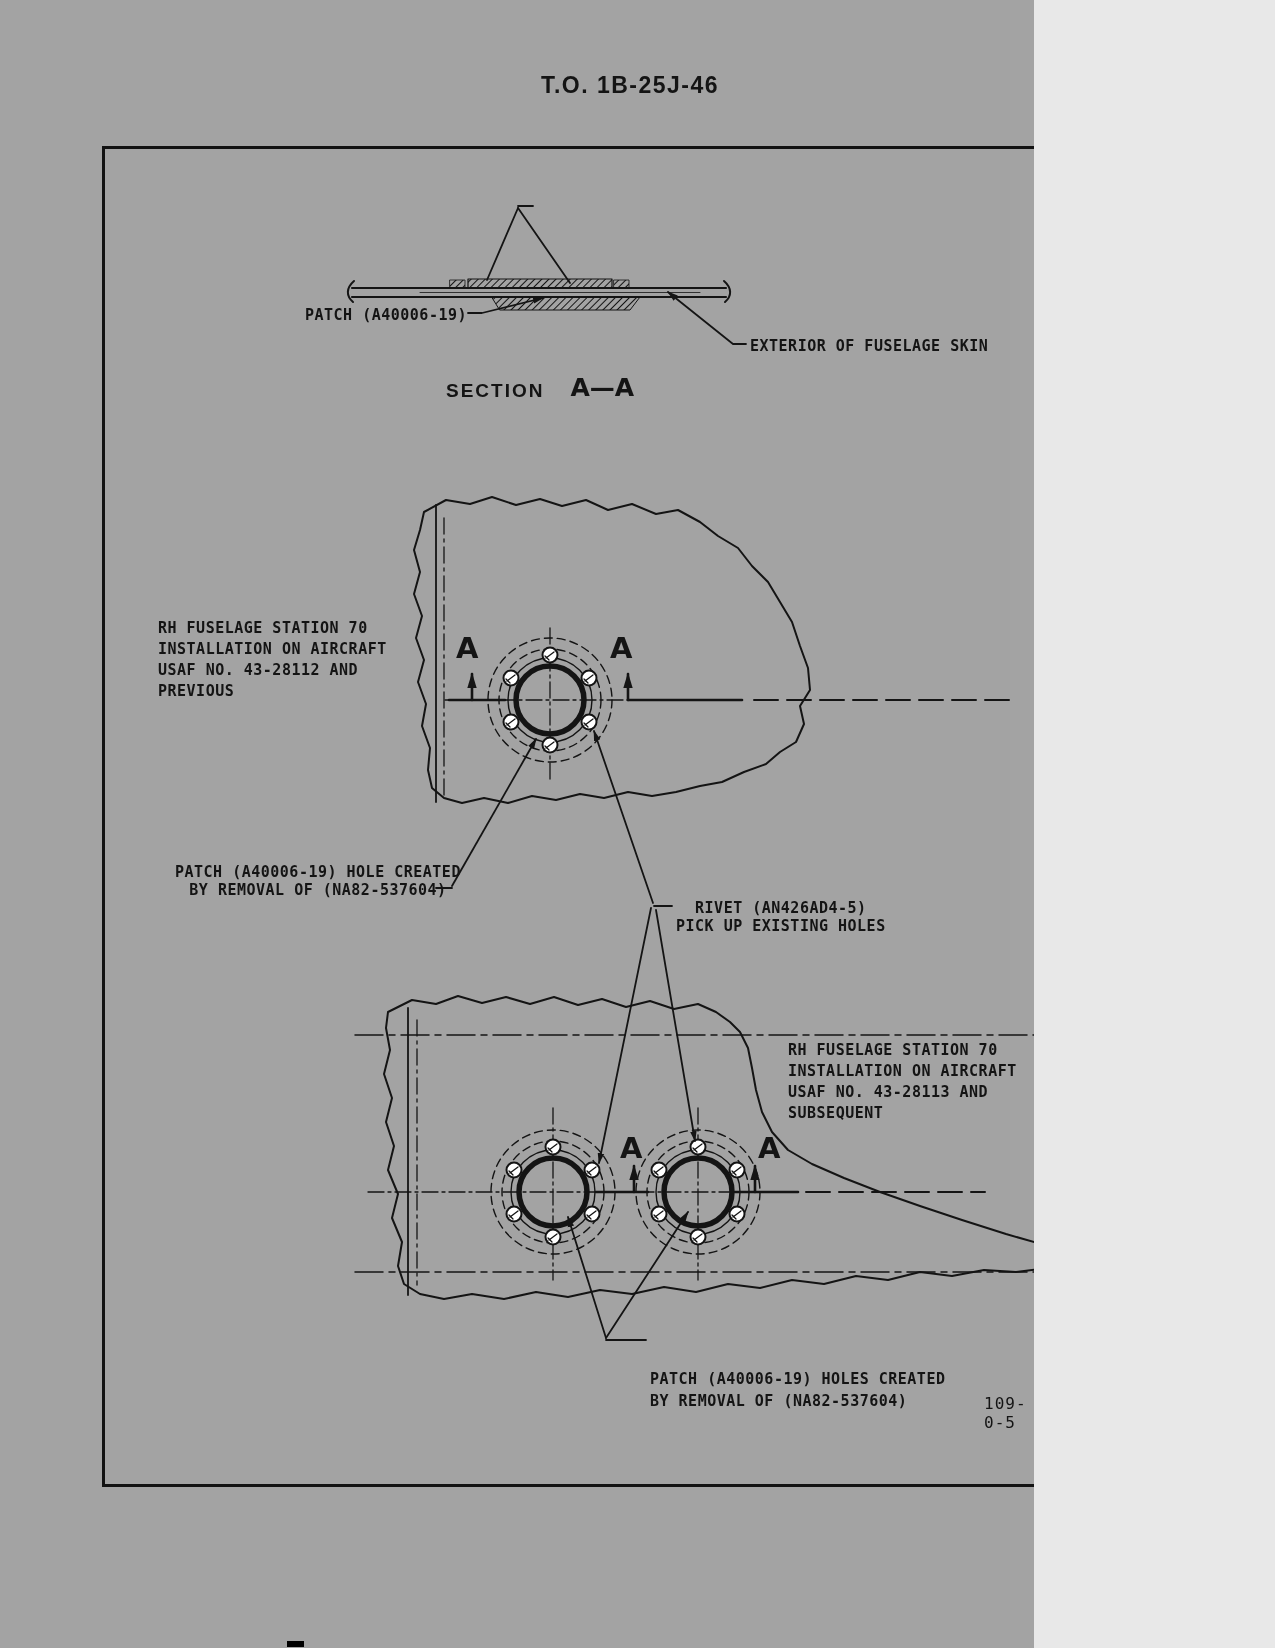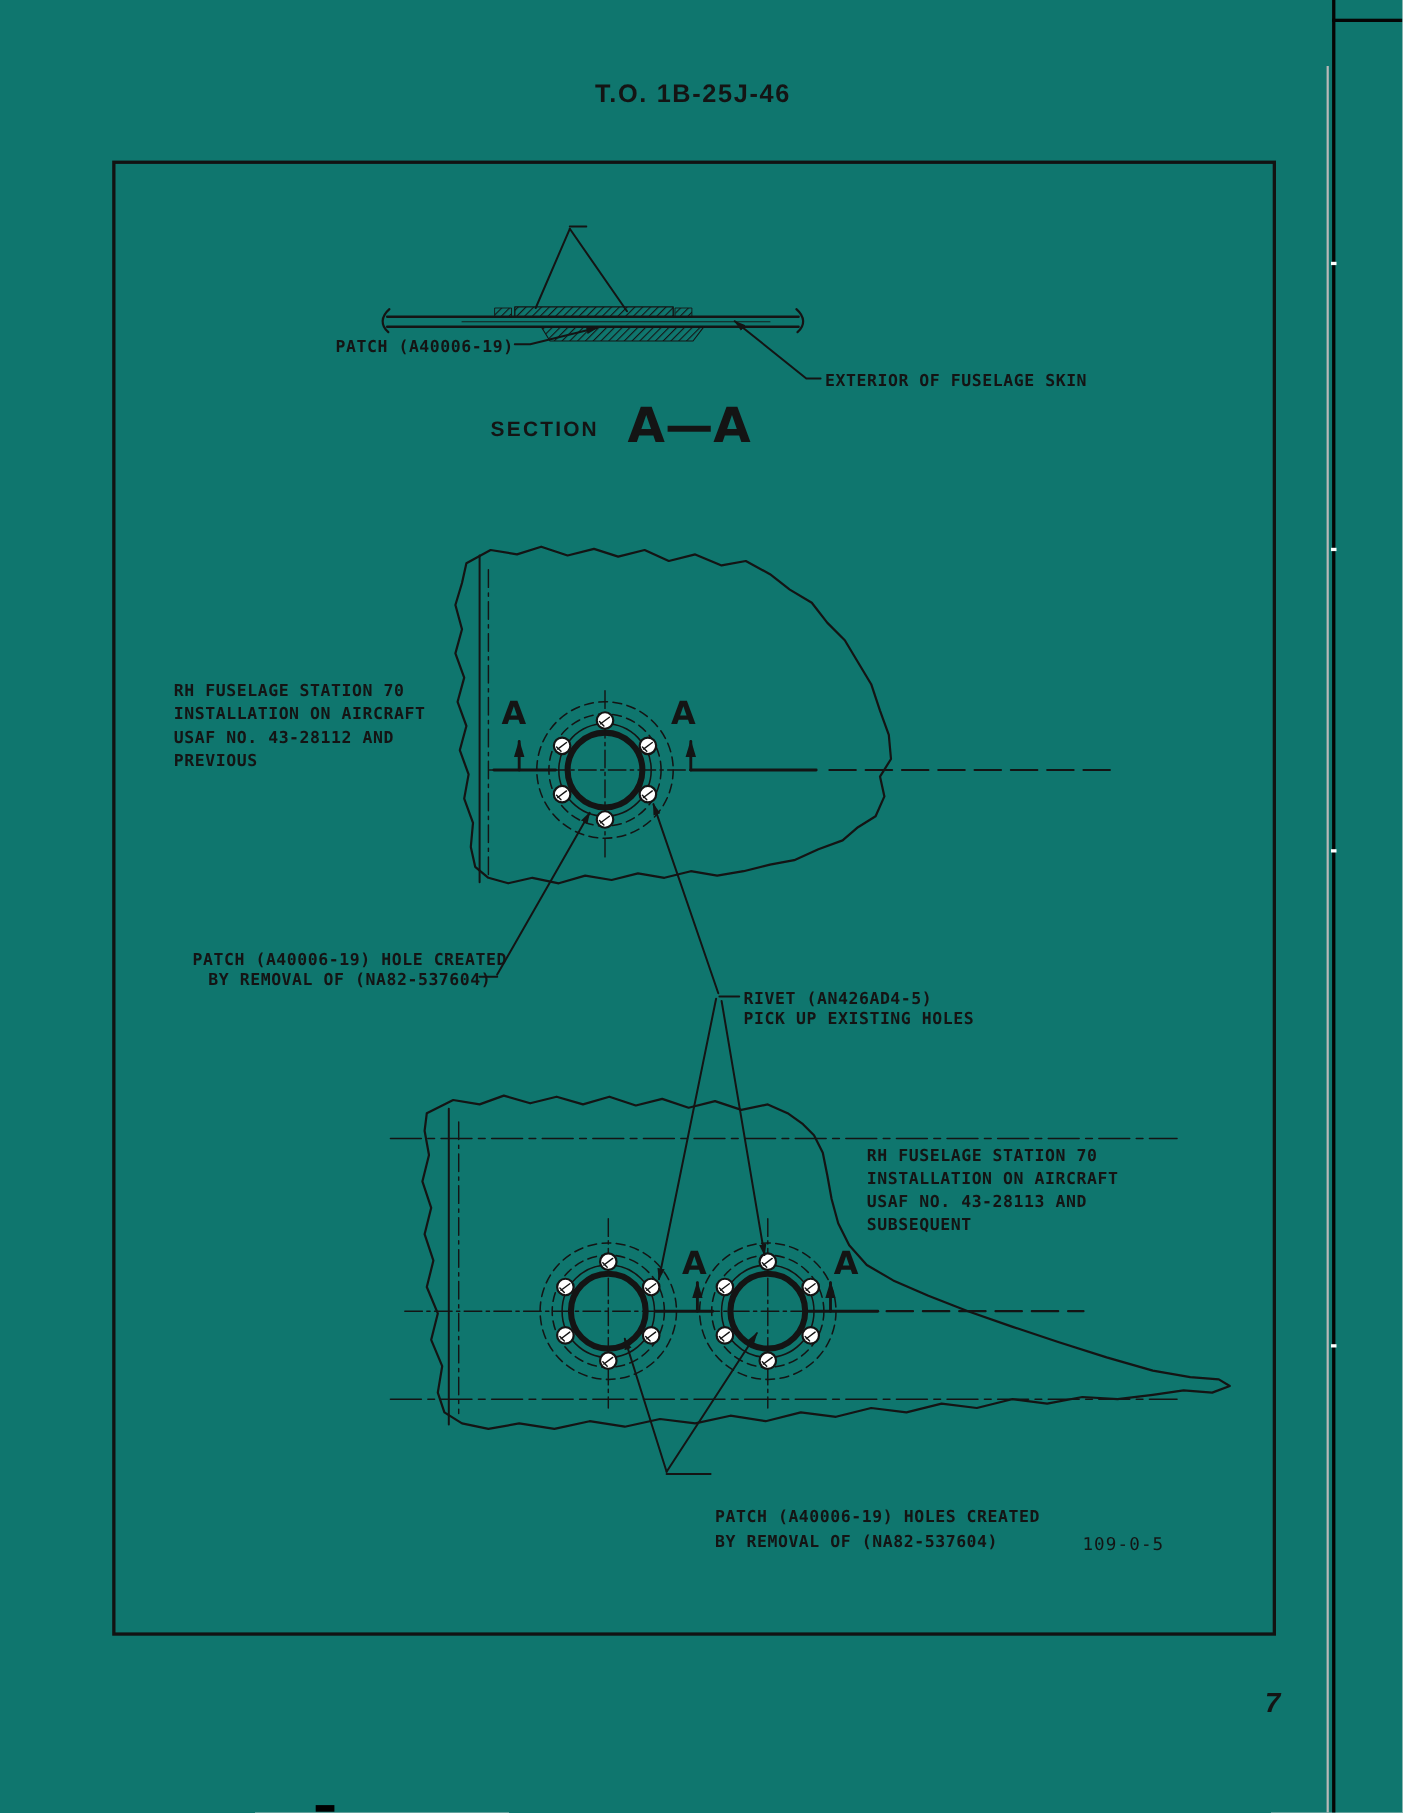--- a/index.html
+++ b/index.html
@@ -1,32 +1,32 @@
 <!DOCTYPE html>
 <html><head>
 <meta charset="utf-8">
 <style>
   html,body{margin:0;padding:0;background:#e8e8e8;}
-  .page{position:relative;width:1275px;height:1648px;background:#0f766e;
+  .page{position:relative;width:1034px;height:1648px;background:#a3a3a3;
         font-family:"DejaVu Sans Mono",monospace;color:#141414;overflow:hidden;}
   .hdr{position:absolute;left:0;top:72px;width:1260px;text-align:center;
        font-family:"Liberation Sans",sans-serif;font-weight:bold;font-size:23px;
        letter-spacing:1.5px;}
   .figure-box{position:absolute;left:102px;top:146px;width:1058px;height:1341px;
        border:3px solid #121212;box-sizing:border-box;}
   svg.draw{position:absolute;left:0;top:0;}
   .lbl{position:absolute;font-weight:bold;font-size:15px;letter-spacing:.5px;
        white-space:nowrap;line-height:19px;}
   .lh21{line-height:21px;}
   .lh22{line-height:22px;}
   .lh23{line-height:23px;}
   .sec-title{position:absolute;left:446px;top:340px;display:flex;align-items:flex-end;gap:26px;}
   .sec-word{font-family:"Liberation Sans",sans-serif;font-weight:bold;font-size:19px;
        letter-spacing:2px;padding-bottom:3px;margin-top:40px;}
-  .sec-cut{font-family:"DejaVu Sans",sans-serif;font-weight:600;font-size:44px;line-height:34px;}
+  .sec-cut{font-family:"DejaVu Sans",sans-serif;font-weight:600;font-size:25px;line-height:34px;}
   .cutA{position:absolute;font-family:"DejaVu Sans",sans-serif;font-weight:600;
        font-size:29px;line-height:29px;}
   .fignum{position:absolute;left:984px;top:1394px;font-weight:normal;font-size:16px;letter-spacing:1px;}
   .caption{position:absolute;left:300px;top:1498px;width:560px;text-align:center;
        font-family:"Liberation Sans",sans-serif;font-style:italic;font-weight:bold;
        font-size:20px;letter-spacing:.4px;}
   .pageno{position:absolute;left:1150px;top:1534px;font-family:"Liberation Sans",sans-serif;
        font-style:italic;font-weight:bold;font-size:25px;}
   .scan-v{position:absolute;left:1211px;top:0;width:3px;height:1648px;background:#050505;}
   .scan-v-gray{position:absolute;left:1206px;top:60px;width:2px;height:1588px;background:#b8b8b8;}
@@ -200,21 +200,21 @@
   </div>
 
   <div class="cutA" style="left:456px;top:634px;">A</div>
   <div class="cutA" style="left:610px;top:634px;">A</div>
 
   <div class="lbl" style="left:175px;top:863px;line-height:18px;text-align:center;">
     <div>PATCH (A40006-19) HOLE CREATED</div>
     <div>BY REMOVAL OF (NA82-537604)</div>
   </div>
 
-  <div class="lbl" style="left:676px;top:899px;line-height:18px;">
+  <div class="lbl" style="left:676px;top:899px;line-height:18px;text-align:center;">
     <div>RIVET (AN426AD4-5)</div>
     <div>PICK UP EXISTING HOLES</div>
   </div>
 
   <div class="lbl lh21" style="left:788px;top:1040px;">
     <div>RH FUSELAGE STATION 70</div>
     <div>INSTALLATION ON AIRCRAFT</div>
     <div>USAF NO. 43-28113 AND</div>
     <div>SUBSEQUENT</div>
   </div>

